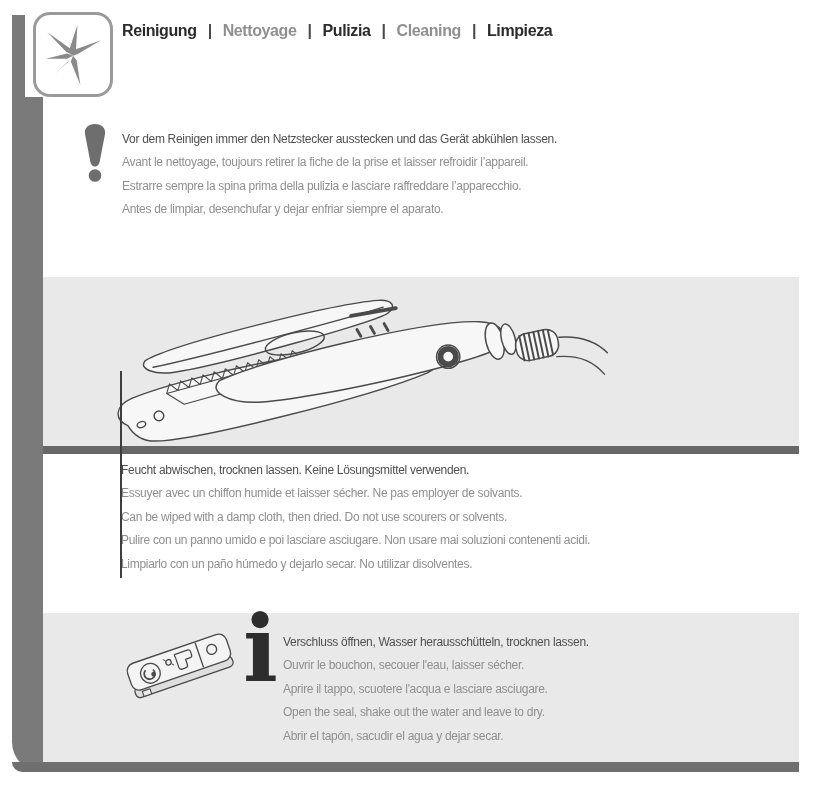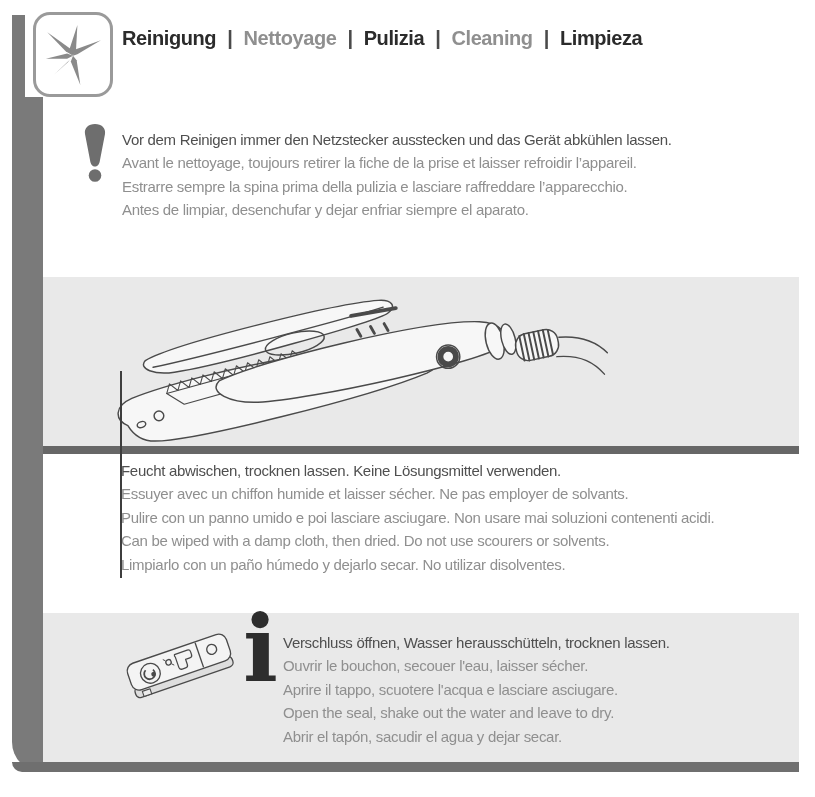--- a/index.html
+++ b/index.html
@@ -11,28 +11,28 @@
   .bar-left{position:absolute;left:12px;top:97px;width:31px;height:675px;background:#7a7a7a;
             border-bottom-left-radius:30px;}
   .bar-bottom{position:absolute;left:12px;top:762px;width:787px;height:10px;background:#6f6f6f;
               border-bottom-left-radius:30px;}
 
   
   .icon-box{position:absolute;left:33px;top:12px;width:74px;height:79px;background:#ffffff;
             border:3px solid #9a9a9a;border-radius:17px;z-index:3;display:flex;align-items:center;justify-content:center;}
 
   
-  .header{position:absolute;left:122px;top:22px;height:32px;display:flex;align-items:center;
-          font-weight:bold;font-size:20px;letter-spacing:-0.4px;white-space:nowrap;}
+  .header{position:absolute;left:122px;top:15px;height:32px;display:flex;align-items:center;
+          font-weight:bold;font-size:16px;letter-spacing:-0.4px;white-space:nowrap;}
   .header .dark{color:#2b2b2b;}
   .header .light{color:#8f8f8f;text-align:right;}
   .header .sep{color:#4a4a4a;padding:0 11px;font-weight:bold;}
 
   
-  .tblock{position:absolute;font-size:15px;letter-spacing:-0.3px;line-height:23.4px;white-space:nowrap;}
+  .tblock{position:absolute;font-size:12px;letter-spacing:-0.3px;line-height:23.4px;white-space:nowrap;}
   .tblock .ln{height:23.4px;color:#8f8f8f;}
   .tblock .ln.primary{color:#4f4f4f;}
 
   .warn-icon{position:absolute;left:84px;top:124px;width:22px;height:58px;}
 
   
   .band{position:absolute;left:43px;width:756px;background:#e9e9e9;}
   .band1{top:277px;height:169px;}
   .strip1{position:absolute;left:43px;top:446px;width:756px;height:8px;background:#676767;}
   .band2{top:613px;height:149px;}
@@ -141,22 +141,22 @@
       <path d="M470 60 C 496 58, 510 66, 520 76"></path>
       <path d="M468 80 C 494 78, 507 87, 517 98"></path>
     </g>
   </svg>
 
   <div class="callout-line"></div>
 
   <div class="tblock" style="left:121px;top:459px;">
     <div class="ln primary">Feucht abwischen, trocknen lassen. Keine Lösungsmittel verwenden.</div>
     <div class="ln">Essuyer avec un chiffon humide et laisser sécher. Ne pas employer de solvants.</div>
+    <div class="ln">Can be wiped with a damp cloth, then dried. Do not use scourers or solvents.</div>
     <div class="ln">Pulire con un panno umido e poi lasciare asciugare. Non usare mai soluzioni contenenti acidi.</div>
-    <div class="ln">Can be wiped with a damp cloth, then dried. Do not use scourers or solvents.</div>
     <div class="ln">Limpiarlo con un paño húmedo y dejarlo secar. No utilizar disolventes.</div>
   </div>
 
   <div class="band band2"></div>
 
   <svg class="part-illu" viewBox="0 0 150 95">
     <g transform="rotate(-19 72 50)" stroke="#4a4a4a" stroke-width="1.5" stroke-linejoin="round" fill="none">
       <rect x="18" y="60" width="114" height="12" rx="5" fill="#dedede"></rect>
       <rect x="26" y="66" width="9" height="6" fill="#ececec" stroke-width="1.2"></rect>
       <rect x="17" y="33" width="116" height="31" rx="9" fill="#f4f4f4"></rect>

